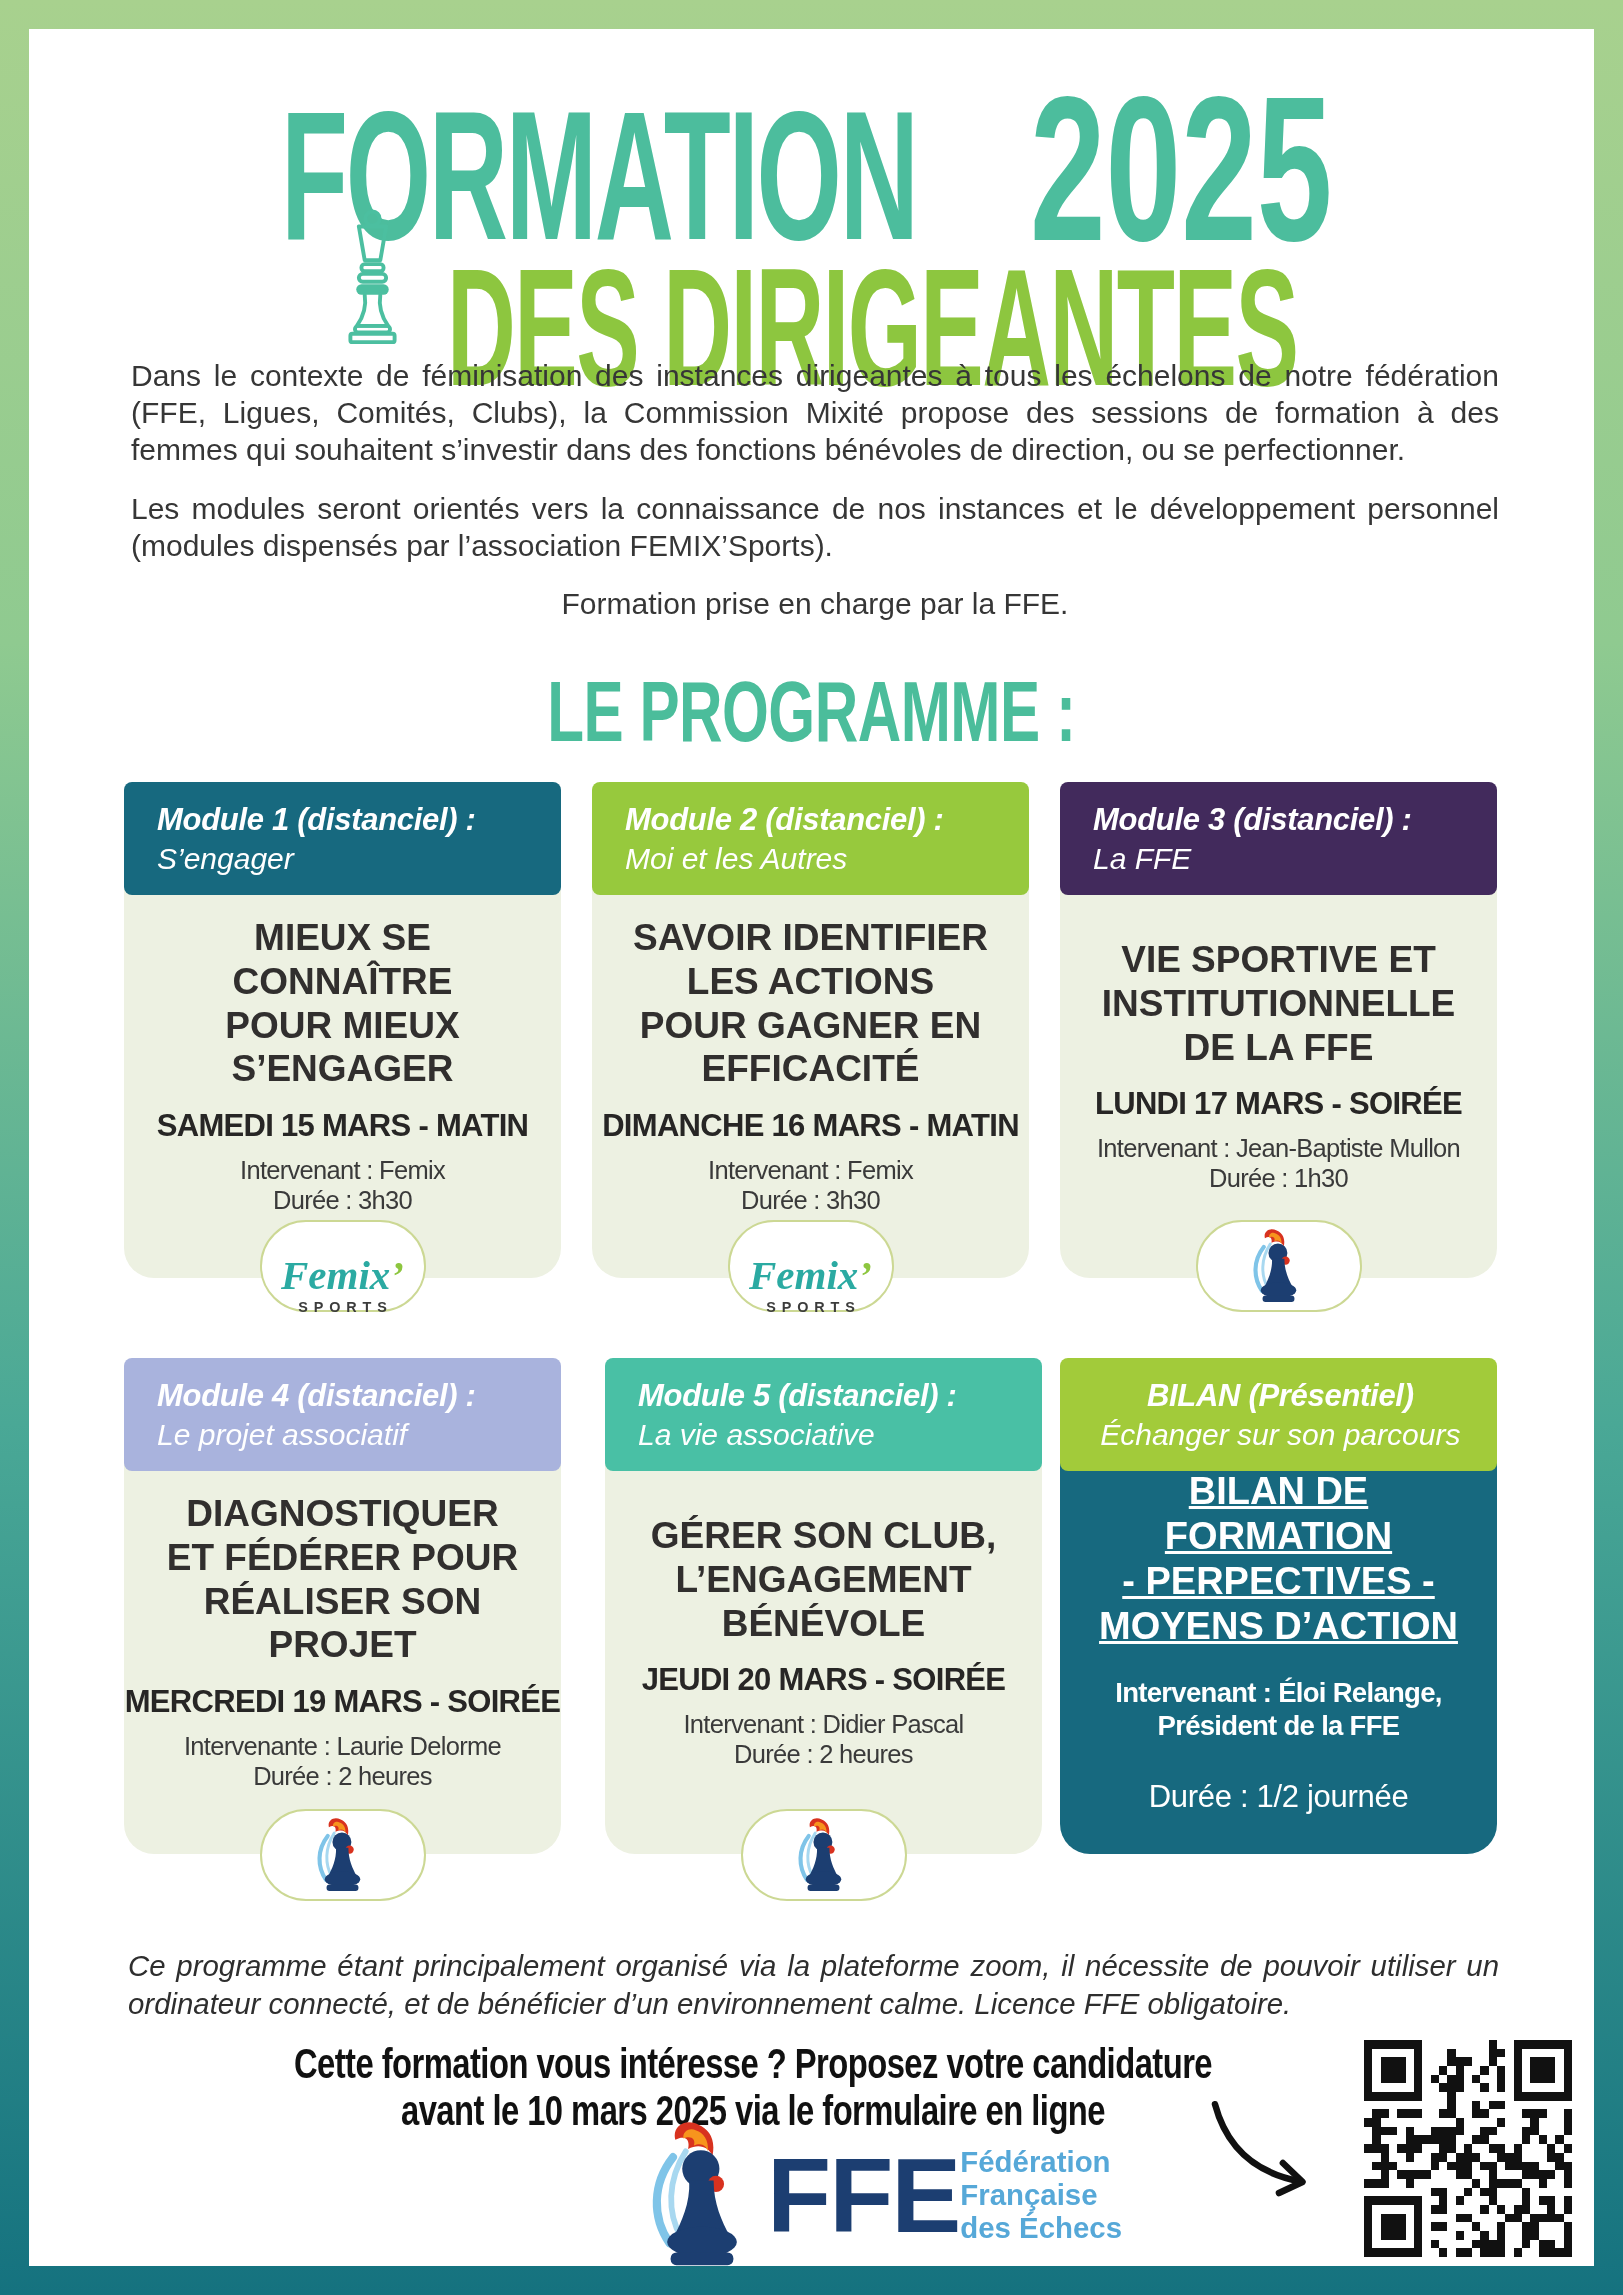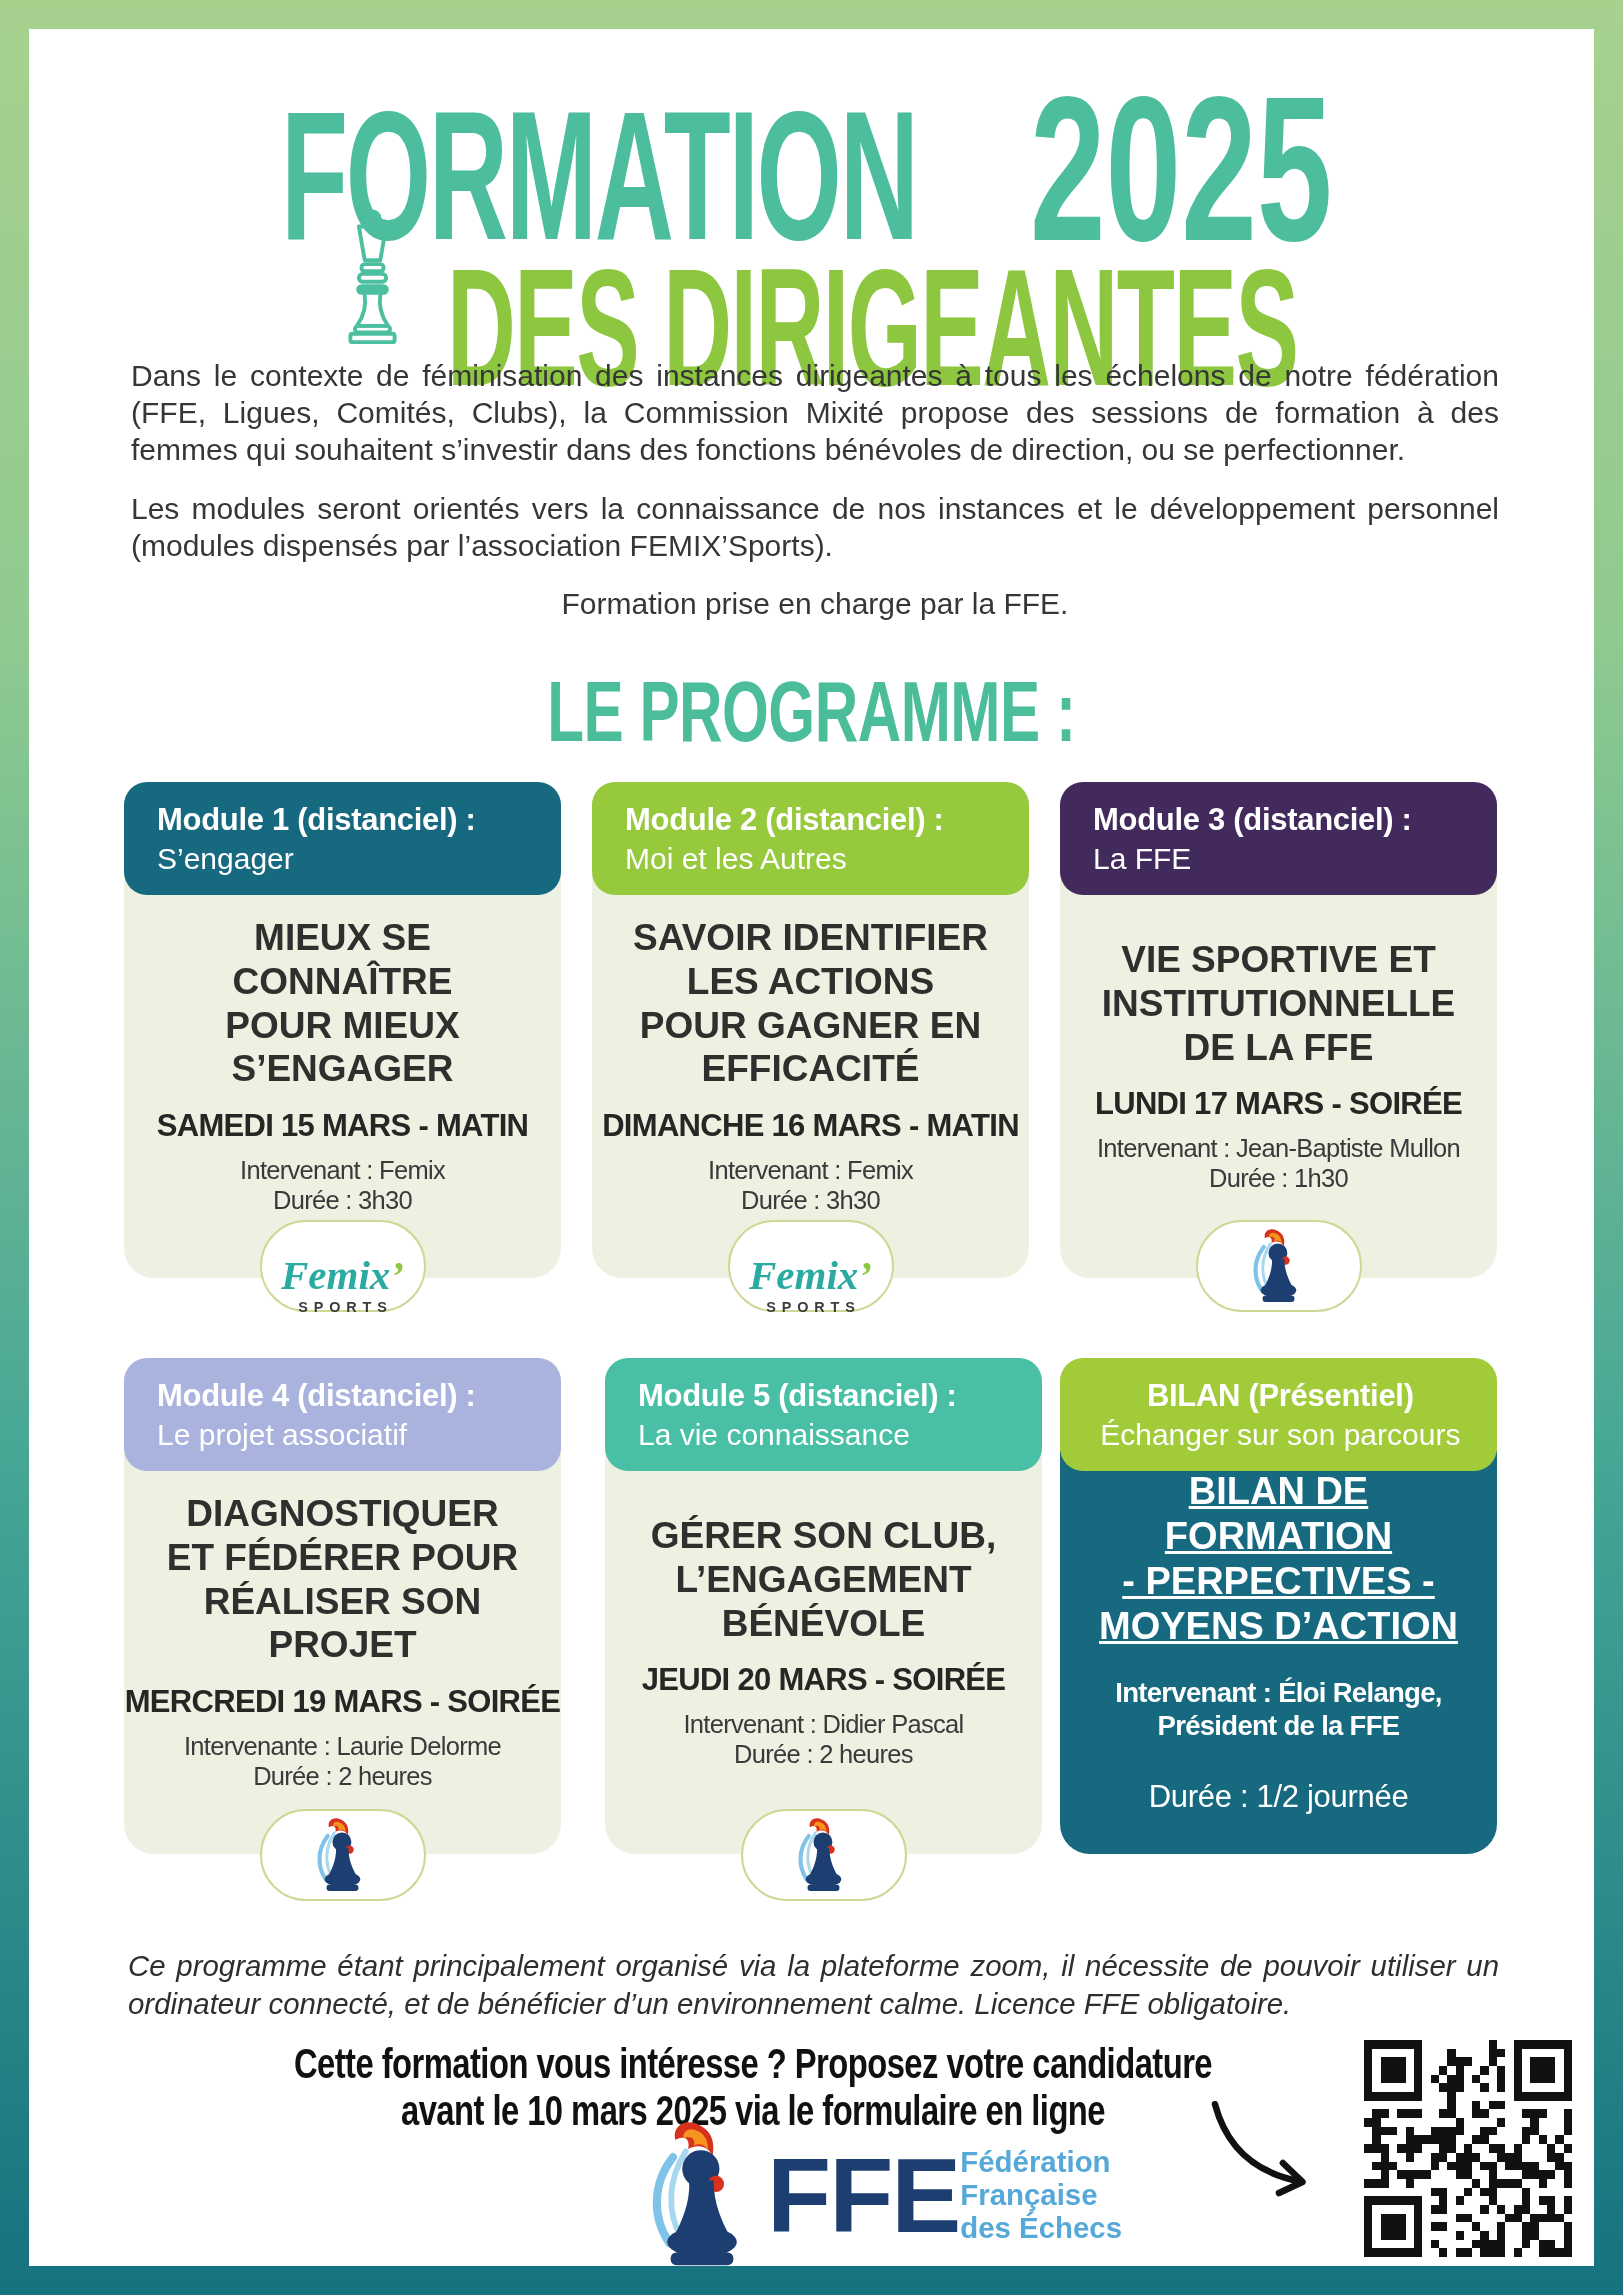--- a/index.html
+++ b/index.html
@@ -23,21 +23,21 @@
   
   .intro{position:absolute;left:131px;top:357px;width:1368px;color:#363636;}
   .intro p{margin:0 0 21px 0;font-size:30px;line-height:1.24;text-align:justify;}
   .intro p:last-child{text-align:center;}
   
   .program-heading{position:absolute;left:0;top:662px;width:100%;text-align:center;}
   .program-heading span{display:inline-block;font-size:86px;font-weight:800;color:#4bbd9b;
     transform:scale(0.7,1);transform-origin:center bottom;white-space:nowrap;letter-spacing:-0.7px;}
   
   .card{position:absolute;width:437px;}
-  .card-header{position:relative;z-index:2;border-radius:23px;padding:19.6px 29.4px 18.3px 33px;color:#fff;}
+  .card-header{position:relative;z-index:2;border-radius:8px;padding:19.6px 29.4px 18.3px 33px;color:#fff;font-style:italic;}
   .card-header .h-title{font-size:31px;font-weight:800;letter-spacing:-0.3px;line-height:1.18;}
   .card-header .h-sub{font-size:30px;font-weight:400;line-height:1.2;margin-top:2.6px;}
   .card.center-head .card-header{text-align:center;}
   .card-body{position:relative;z-index:1;margin-top:-21px;height:404px;box-sizing:border-box;
     background:#edf1e2;border-radius:0 0 30px 30px;
     display:flex;flex-direction:column;align-items:center;justify-content:center;
     gap:10.5px;padding:39px 9.2px 59px 9.2px;text-align:center;}
   .card-title{font-size:37px;font-weight:800;color:#312f2e;line-height:1.18;white-space:pre-line;}
   .card-date{font-size:31px;font-weight:800;color:#272625;letter-spacing:-0.7px;white-space:nowrap;margin-top:6.5px;}
   .card-meta{font-size:25.5px;color:#3a3a3a;letter-spacing:-0.7px;line-height:1.2;white-space:nowrap;}
@@ -207,21 +207,21 @@
   <rect x="28" y="114" width="54" height="11" rx="5" fill="#1c3e71"></rect>
 </svg>
           </span>
       </div>
     </div>
   </div>
 
   <div class="card row2" style="left:592px;top:1358px;padding-left:13px;">
     <div class="card-header" style="background: rgb(73, 192, 165);">
       <div class="h-title">Module 5 (distanciel) :</div>
-      <div class="h-sub">La vie connaissance</div>
+      <div class="h-sub">La vie associative</div>
     </div>
     <div class="card-body">
       <div class="card-title">GÉRER SON CLUB,
 L’ENGAGEMENT
 BÉNÉVOLE</div>
       <div class="card-date">JEUDI 20 MARS - SOIRÉE</div>
       <div>
         <div class="card-meta">Intervenant : Didier Pascal</div>
         <div class="card-meta">Durée : 2 heures</div>
       </div>

